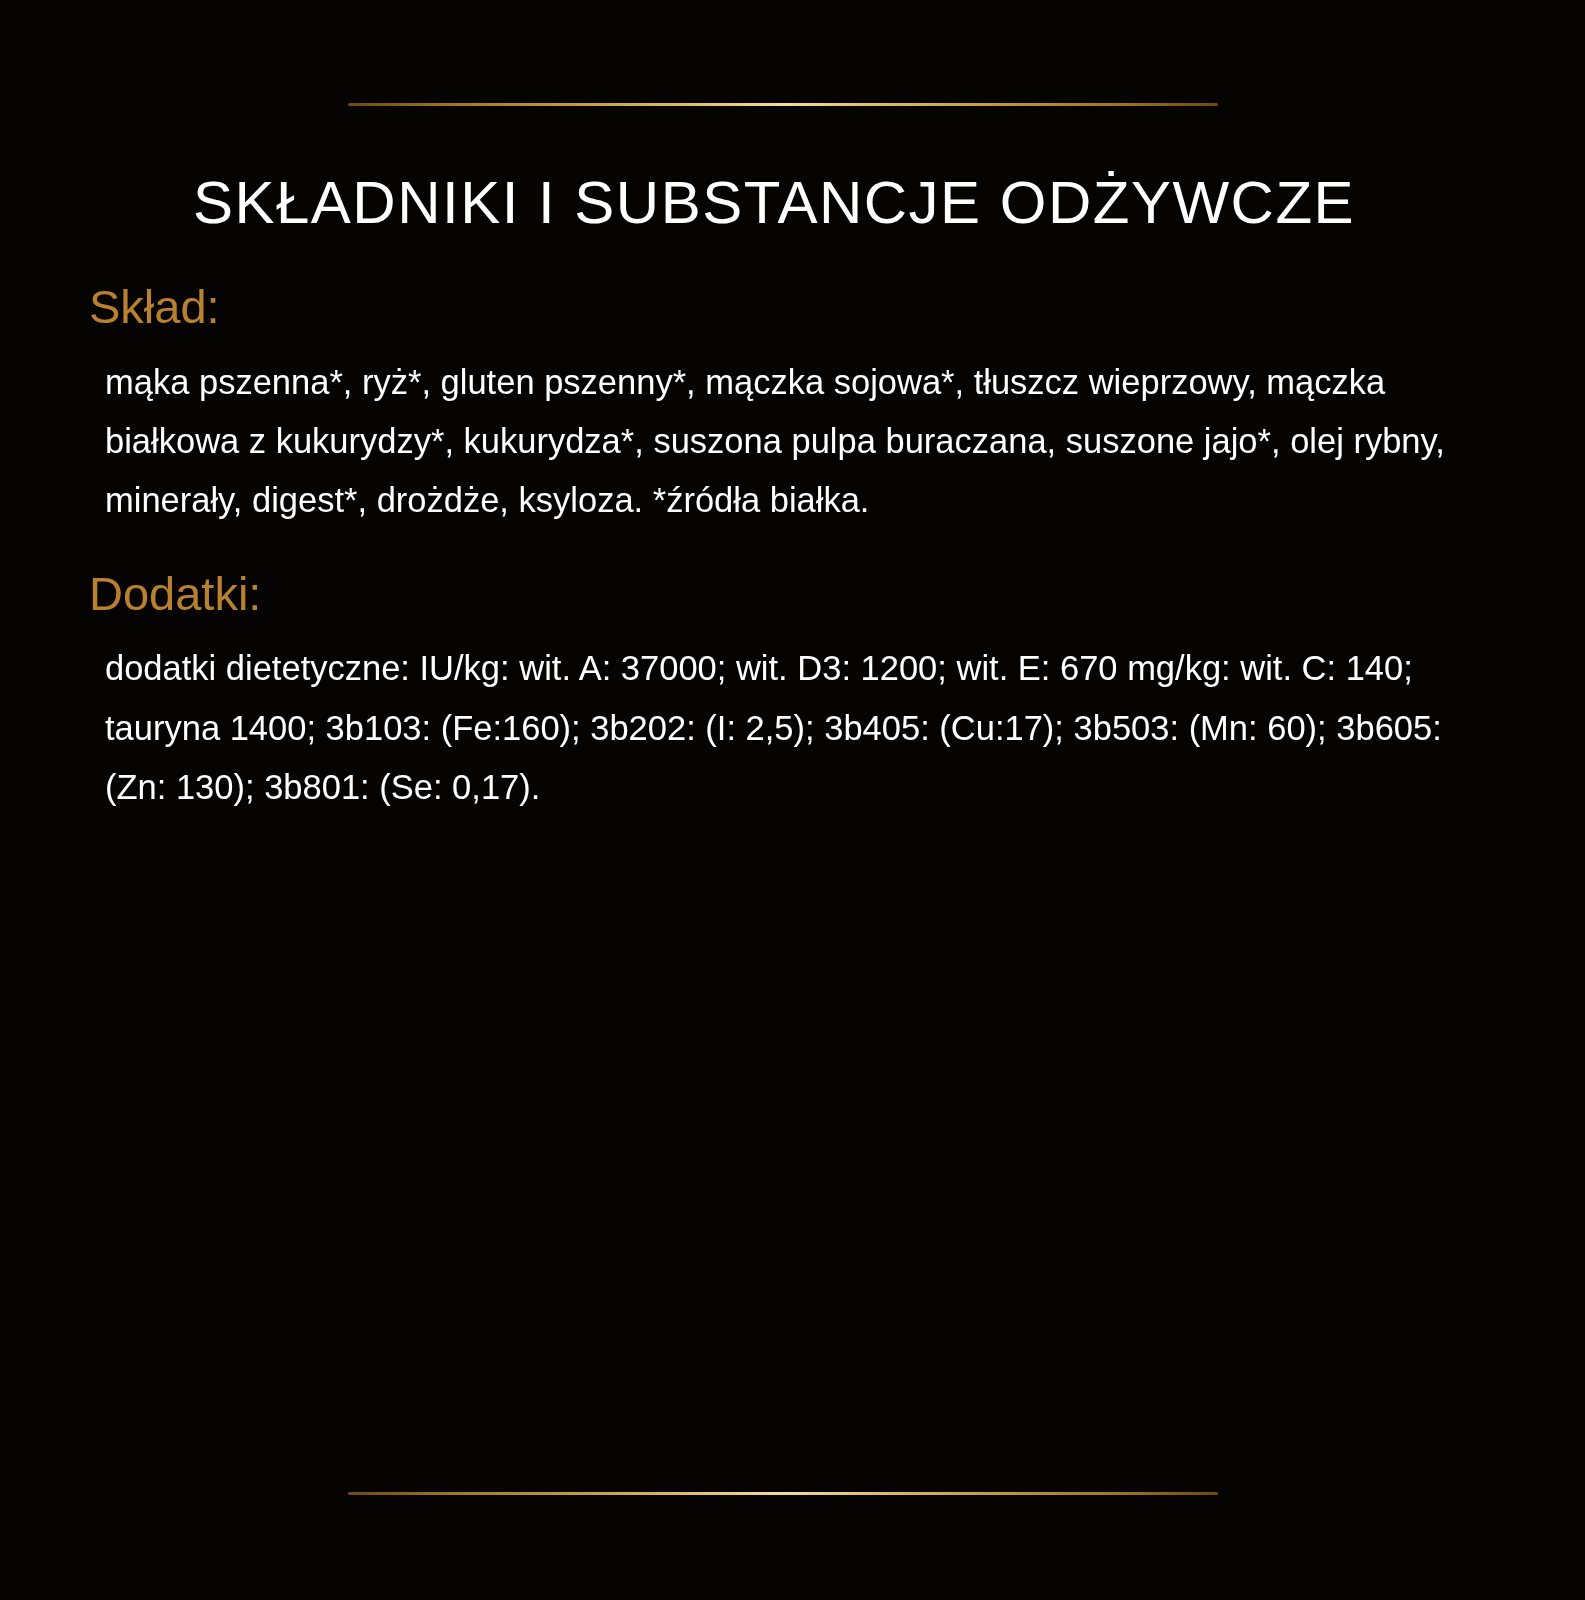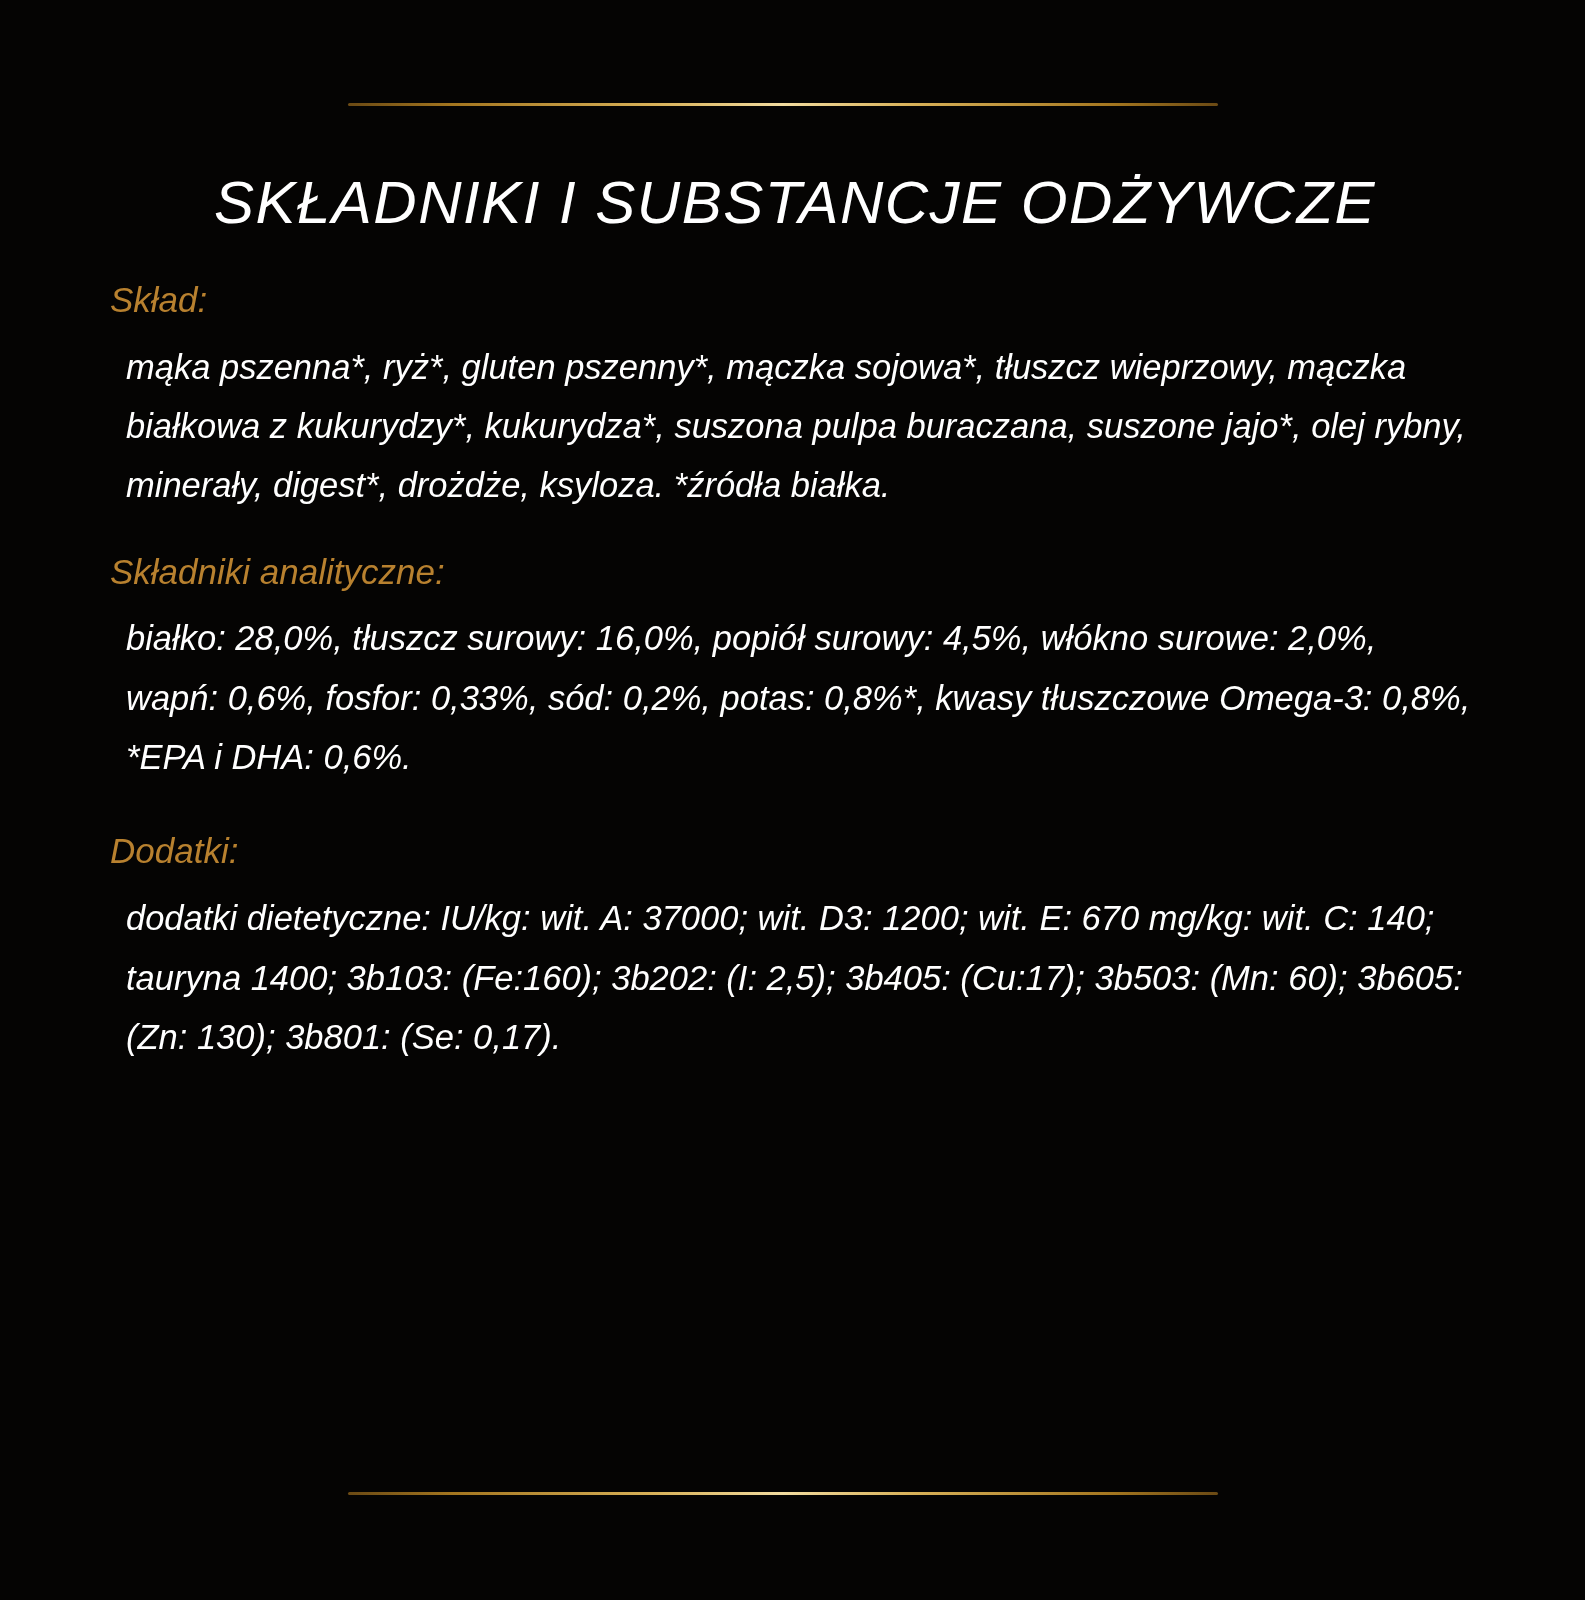--- a/index.html
+++ b/index.html
@@ -34,39 +34,38 @@
         #d8b158 65%,
         #a4761f 88%,
         #6b4a14 100%);
     border-radius: 2px;
   }
   .rule.top { top: 103px; }
   .rule.bottom { top: 1492px; }
 
   .content {
     position: absolute;
-    left: 110px;
+    left: 89px;
     top: 170px;
     width: 1400px;
-    font-style: italic;
   }
   .main-title {
     font-size: 60px;
     letter-spacing: 1.5px;
     font-weight: 400;
     color: #ffffff;
     text-align: center;
     margin: 0 0 42px 0;
     line-height: 1.1;
     padding-right: 30px;
   }
   .section { margin-bottom: 16px; }
   .section-heading {
     color: #b8812f;
-    font-size: 35px;
+    font-size: 47px;
     font-weight: 400;
     margin: 0 0 6px 0;
     line-height: 1.25;
   }
   .section-body {
     color: #ffffff;
     font-size: 34.5px;
     line-height: 1.72;
     margin: 16px;
     width: 1345px;
@@ -84,24 +83,20 @@
 
   <div class="content">
 
     <h1 class="main-title">SKŁADNIKI I SUBSTANCJE ODŻYWCZE</h1>
 
     <div class="section sec-gap-1">
       <h2 class="section-heading">Skład:</h2>
       <p class="section-body">mąka pszenna*, ryż*, gluten pszenny*, mączka sojowa*, tłuszcz wieprzowy, mączka białkowa z kukurydzy*, kukurydza*, suszona pulpa buraczana, suszone jajo*, olej rybny, minerały, digest*, drożdże, ksyloza. *źródła białka.</p>
     </div>
 
-    <div class="section sec-gap-2">
-      <h2 class="section-heading">Składniki analityczne:</h2>
-      <p class="section-body">białko: 28,0%, tłuszcz surowy: 16,0%, popiół surowy: 4,5%, włókno surowe: 2,0%, wapń: 0,6%, fosfor: 0,33%, sód: 0,2%, potas: 0,8%*, kwasy tłuszczowe Omega-3: 0,8%, *EPA i DHA: 0,6%.</p>
-    </div>
 
     <div class="section">
       <h2 class="section-heading">Dodatki:</h2>
       <p class="section-body">dodatki dietetyczne: IU/kg: wit. A: 37000; wit. D3: 1200; wit. E: 670 mg/kg: wit. C: 140; tauryna 1400; 3b103: (Fe:160); 3b202: (I: 2,5); 3b405: (Cu:17); 3b503: (Mn: 60); 3b605: (Zn: 130); 3b801: (Se: 0,17).</p>
     </div>
 
   </div>
 
   <div class="rule bottom"></div>
 

